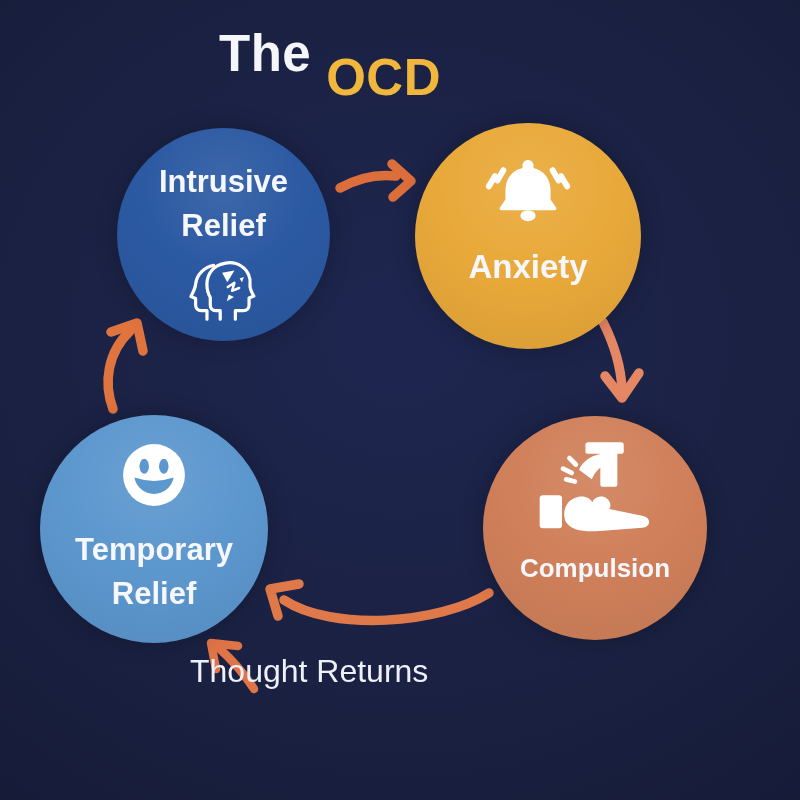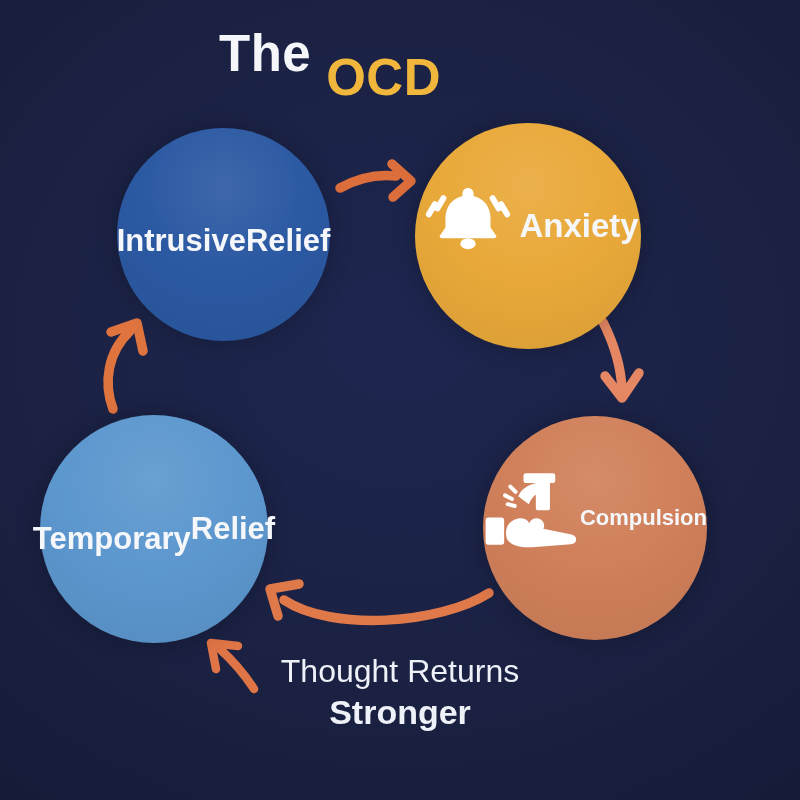--- a/index.html
+++ b/index.html
@@ -13,46 +13,46 @@
     background:radial-gradient(ellipse 90% 80% at 50% 42%, #1e2650 0%, #1a2142 55%, #141a35 100%);
   }
   .title{
     position:absolute;top:24px;left:0;width:660px;
     display:flex;justify-content:center;gap:15px;
     font-size:51px;font-weight:700;color:#f4f6fa;letter-spacing:.5px;
   }
   .title .gold{color:#f1b73d;}
   .node{
     position:absolute;border-radius:50%;
-    display:flex;flex-direction:row;align-items:center;justify-content:center;
+    display:flex;flex-direction:column;align-items:center;justify-content:center;
     text-align:center;color:#f5f7fb;
     background-image:radial-gradient(circle at 50% 28%, rgba(255,255,255,.09) 0%, rgba(0,0,0,0) 45%, rgba(0,0,0,.07) 95%);
     box-shadow:0 0 22px rgba(0,0,0,.25);
   }
   .node .label{font-weight:600;line-height:1.42;}
   #node-intrusive{left:117px;top:128px;width:213px;height:213px;padding-top:14px;box-sizing:border-box;}
   #node-intrusive .label{font-size:31px;}
   #node-intrusive .icon{margin-top:5px;}
   #node-anxiety{left:415px;top:123px;width:226px;height:226px;padding-bottom:28px;box-sizing:border-box;}
   #node-anxiety .label{font-size:33px;margin-top:9px;}
   #node-compulsion{left:483px;top:416px;width:224px;height:224px;padding-bottom:30px;box-sizing:border-box;}
-  #node-compulsion .label{font-size:22px;margin-top:10px;}
+  #node-compulsion .label{font-size:26px;margin-top:10px;}
   #node-relief{left:40px;top:415px;width:228px;height:228px;}
   #node-relief .label{font-size:31px;margin-top:20px;}
   .arrows{position:absolute;left:0;top:0;width:800px;height:800px;pointer-events:none;}
   .arrow path{fill:none;stroke-linecap:round;stroke-linejoin:round;}
   .heads-icon path.outline{fill:none;stroke:#fff;stroke-width:3.4;stroke-linecap:round;stroke-linejoin:round;}
   .heads-icon .shard{fill:#fff;}
   .heads-icon path.zig{fill:none;stroke:#fff;stroke-width:2.6;stroke-linecap:round;stroke-linejoin:round;}
   .bell-icon .solid{fill:#fff;}
   .bell-icon .vib{fill:none;stroke:#fff;stroke-width:7;stroke-linecap:round;}
   .wash-icon .solid{fill:#fff;}
   .wash-icon .spray{fill:none;stroke:#fff;stroke-width:4.5;stroke-linecap:round;}
   .annotation{
-    position:absolute;left:190px;top:653px;width:420px;text-align:center;color:#eef1f7;
+    position:absolute;left:190px;top:653px;width:420px;text-align:left;color:#eef1f7;
   }
   .annotation .l1{font-size:32px;font-weight:400;}
   .annotation .l2{font-size:34px;font-weight:700;margin-top:3px;}
 </style>
 </head>
 <body>
 
 <div class="stage">
 
   <div class="title">
@@ -128,16 +128,15 @@
       <ellipse cx="22.5" cy="23.5" rx="4.6" ry="7.2" fill="currentColor"></ellipse>
       <ellipse cx="41.5" cy="23.5" rx="4.6" ry="7.2" fill="currentColor"></ellipse>
       <path d="M 13 34.5 Q 32 41 51 34.5 A 19.3 19.3 0 0 1 13 34.5 Z" fill="currentColor"></path>
     </svg>
     <div class="label">Temporary</div>
     <div class="label" style="margin-top:0;">Relief</div>
   </div>
 
   <div class="annotation">
     <div class="l1">Thought Returns</div>
-    <div class="l2">Stronger</div>
   </div>
 
 </div>
 
 </body></html>

